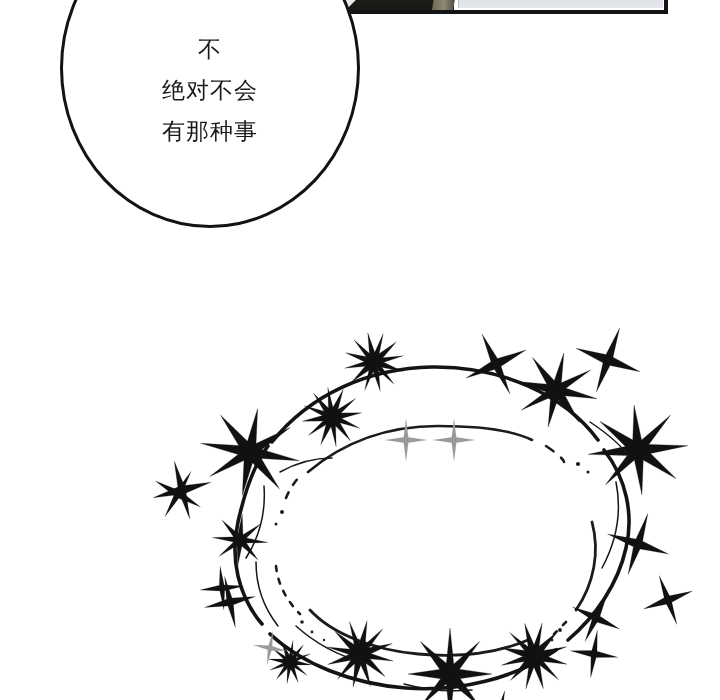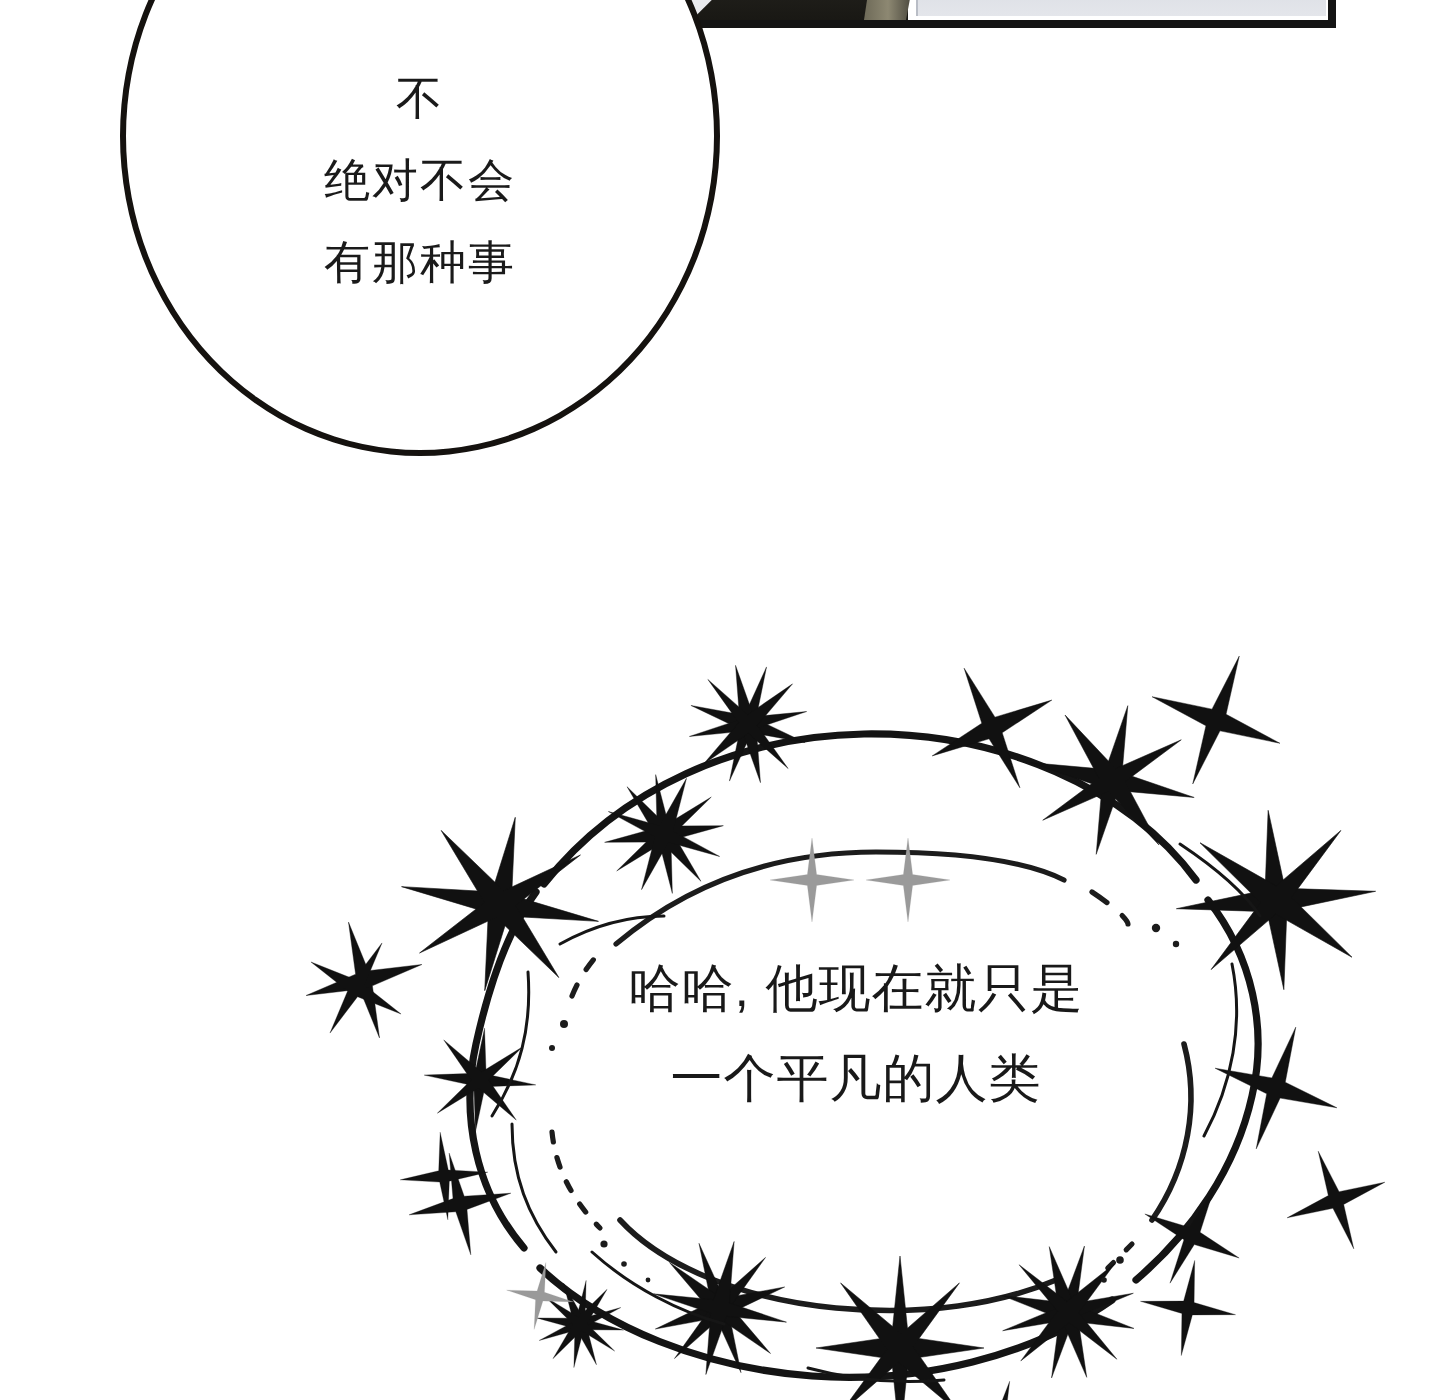--- a/index.html
+++ b/index.html
@@ -238,15 +238,13 @@
       <circle cx="122" cy="190" r="2.0"></circle>
       <circle cx="116" cy="202" r="1.5"></circle>
       <circle cx="400" cy="308" r="1.9"></circle>
       <circle cx="392" cy="318" r="1.4"></circle>
       <circle cx="142" cy="300" r="1.8"></circle>
       <circle cx="152" cy="310" r="1.4"></circle>
       <circle cx="164" cy="318" r="1.2"></circle>
     </g>
   </svg>
 
-  <div id="bubble-2-text">哈哈, 他现在就只是
-一个平凡的人类</div>
 </div>
 
 </body></html>

